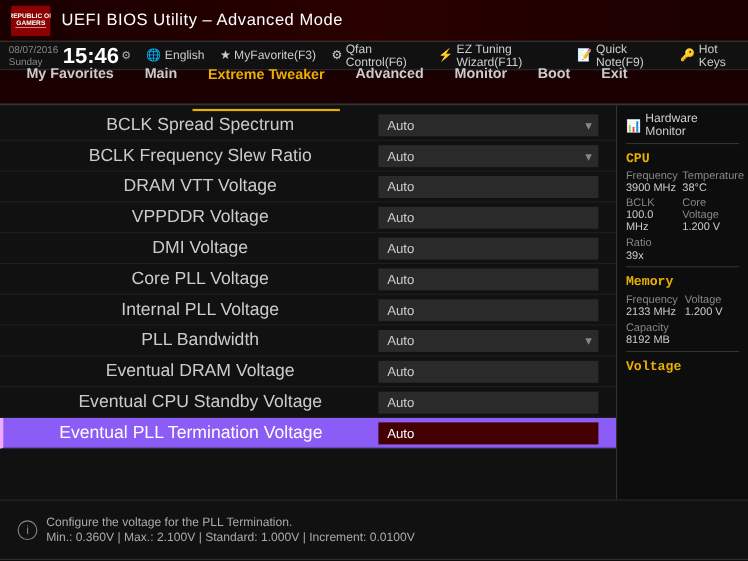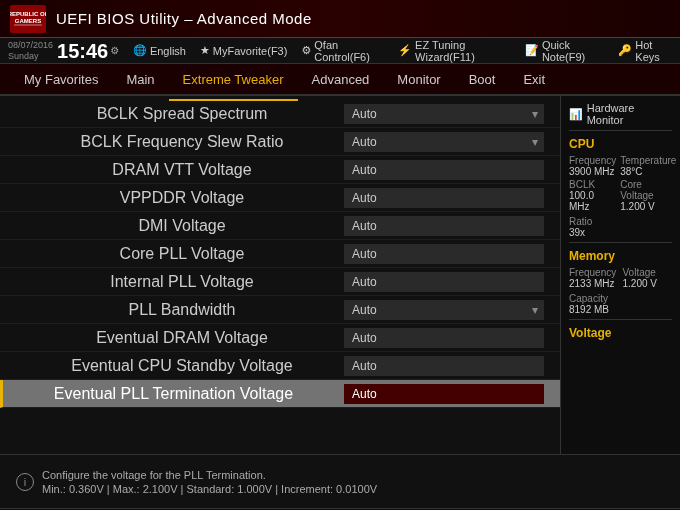--- a/index.html
+++ b/index.html
@@ -72,25 +72,25 @@
       display: flex;
       align-items: center;
       padding: 0 10px;
       gap: 0;
       border-bottom: 2px solid #333;
     }
     .nav-item {
       padding: 0 14px;
       height: 41px;
       display: flex;
-      align-items: center;
       color: #ccc;
       font-size: 13px;
       cursor: pointer;
       position: relative;
+      font-weight: bold;
     }
     .nav-item.active {
       color: #e8b000;
       border-bottom: 2px solid #e8b000;
       margin-bottom: -2px;
     }
 
     
     .main {
       display: flex;
@@ -109,22 +109,22 @@
     .left-panel::-webkit-scrollbar-thumb { background: #444; }
 
     .setting-row {
       display: flex;
       align-items: center;
       height: 28px;
       padding: 0 16px 0 20px;
       border-bottom: 1px solid #1e1e1e;
     }
     .setting-row.active {
-      background: #737373;
-      border-left: 3px solid #eab308;
+      background: #8b5cf6;
+      border-left: 3px solid #f0abfc;
       padding-left: 0;
     }
     .setting-label {
       flex: 1;
       color: #ccc;
       font-size: 16px;
       text-align: center;
     }
     .setting-row.active .setting-label { color: #fff; }
     .setting-value {
@@ -168,20 +168,21 @@
       font-size: 11px;
       margin-bottom: 6px;
       padding-bottom: 4px;
       border-bottom: 1px solid #333;
     }
     .hw-section-title {
       color: #e8b000;
       font-size: 12px;
       font-weight: bold;
       margin: 6px 0 4px 0;
+      font-family: Liberation Mono, monospace;
     }
     .hw-grid {
       display: grid;
       grid-template-columns: 1fr 1fr;
       gap: 2px 4px;
       margin-bottom: 4px;
     }
     .hw-label {
       color: #888;
       font-size: 10px;

